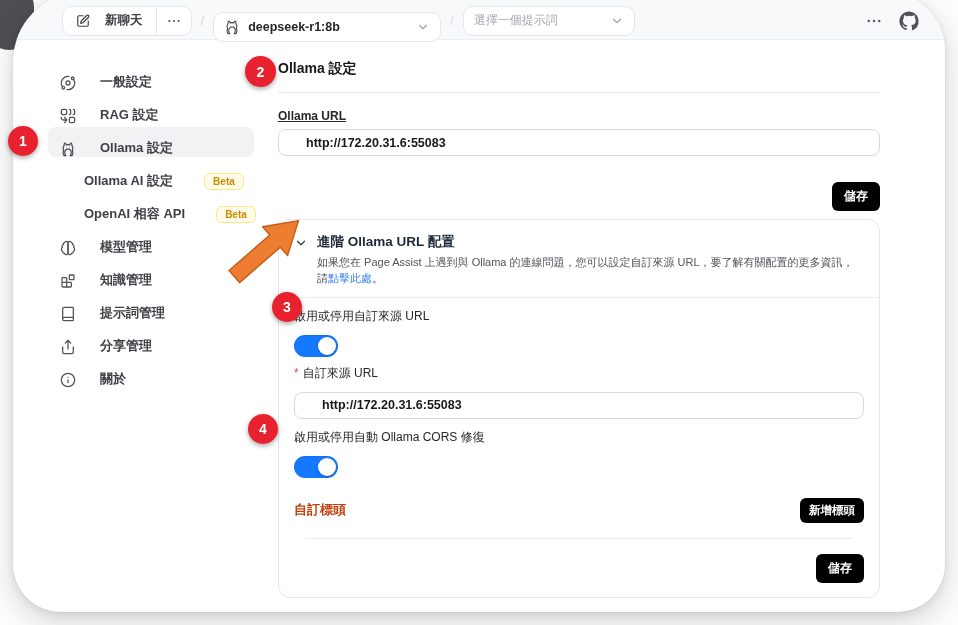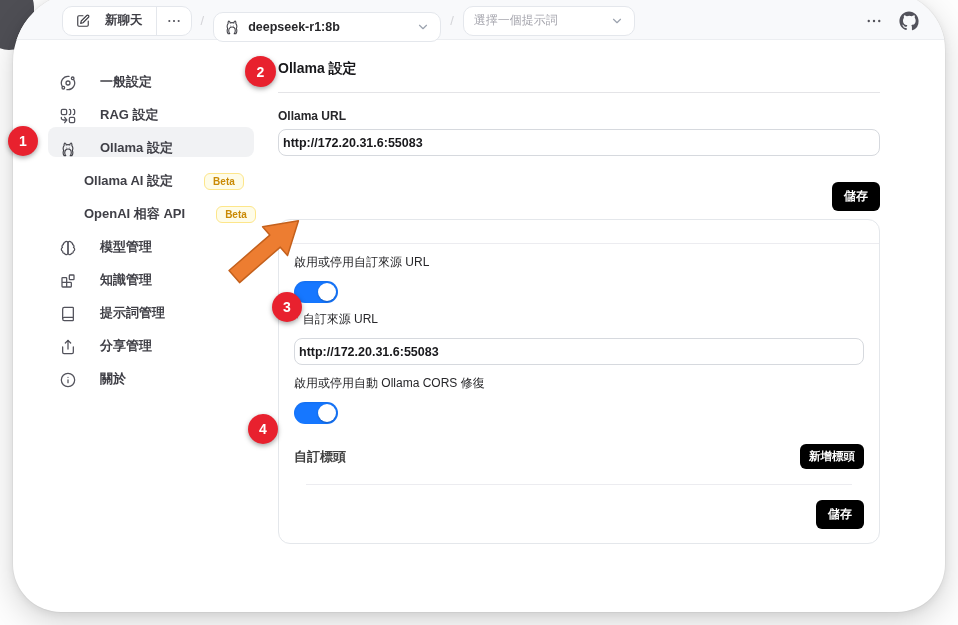--- a/index.html
+++ b/index.html
@@ -46,23 +46,23 @@
     padding:0 12px; border-radius:8px; cursor:pointer; color:#52525b; }
   .side-item .lbl { font-size:13px; font-weight:600; color:#3f3f46; white-space:nowrap; }
   .side-item.active { background:#f1f2f4; }
   .beta { margin-left:7px; font-size:10px; font-weight:600; color:#ca8a04;
     background:#fefce8; border:1px solid #fde68a; border-radius:6px; padding:2px 8px; }
 
   
   .content { position:absolute; left:278px; top:56px; width:602px; z-index:3; }
   .page-title { font-size:14px; font-weight:700; color:#18181b; margin:4px 0 14px; }
   .hr { border:0; border-top:1px solid #e4e4e7; }
-  .field-label { font-size:12px; font-weight:700; color:#27272a; margin:16px 0 6px; }
+  .field-label { font-size:12px; font-weight:700; color:#27272a; margin:16px 0 6px;text-decoration:underline; }
   .text-input { width:100%; height:27px; border:1px solid #d6d9de; border-radius:8px;
-    padding:0 4px; font-size:12.5px; font-weight:700; color:#18181b; background:#fff;
+    padding:0 27px; font-size:12.5px; font-weight:700; color:#18181b; background:#fff;
     font-family:"Liberation Sans","DejaVu Sans",sans-serif; }
   .save-row { display:flex; justify-content:flex-end; margin:26px 0 8px; }
   .btn-dark { background:#000; color:#fff; border:0; border-radius:6px; font-size:12px;
     font-weight:600; padding:6px 12px; cursor:pointer;
     font-family:Liberation Mono, monospace; }
   .btn-dark.small { font-size:11.5px; padding:5px 9px; }
 
   .adv-card { border:1px solid #e4e7eb; border-radius:12px; margin-top:8px; padding:13px 15px 12px; }
   .adv-header { display:flex; align-items:flex-start; gap:9px; }
   .adv-chevron { margin-top:3px; color:#3f3f46; cursor:pointer; }
@@ -73,21 +73,21 @@
   .ctl-label { font-size:12px; color:#27272a; margin:8px 0 10px; }
   .req-mark { color:#ef4444; margin-right:4px; font-size:12px; }
   .mt26 { } .mt10 { margin-top:10px; }
 
   .toggle { width:44px; height:22px; border-radius:11px; background:#1677ff; position:relative;
     cursor:pointer; box-shadow:inset 0 1px 2px rgba(0,0,0,.08); }
   .toggle .knob { position:absolute; right:2px; top:2px; width:18px; height:18px;
     border-radius:50%; background:#fff; box-shadow:0 1px 2px rgba(0,0,0,.25); }
 
   .headers-row { display:flex; justify-content:space-between; align-items:center; margin-top:20px; }
-  .headers-label { font-size:13px; font-weight:700; color:#404040; }
+  .headers-label { font-size:13px; font-weight:700; color:#c2410c; }
   .adv-hr.inset { margin:15px 12px; }
   .adv-save-row { display:flex; justify-content:flex-end; margin:8px 0 2px; }
 
   
   .badge { position:absolute; z-index:10; width:30px; height:30px; border-radius:50%;
     background:#e8212e; color:#fff; font-size:14px; font-weight:700;
     display:flex; align-items:center; justify-content:center;
     box-shadow:0 2px 5px rgba(0,0,0,.35); }
   #badge1 { left:8px;   top:126px; }
   #badge2 { left:245px; top:56px; width:31px; height:31px; }
@@ -262,20 +262,31 @@
   <hr class="hr">
 
   <div class="field-label">Ollama URL</div>
   <input class="text-input" type="text" value="http://172.20.31.6:55083" style="">
 
   <div class="save-row">
     <button class="btn-dark">儲存</button>
   </div>
 
   <section class="adv-card">
+    <div class="adv-header">
+      <span class="adv-chevron">
+        <svg class="icon14" viewBox="0 0 24 24" fill="none" stroke="#3f3f46" stroke-width="2.2" stroke-linecap="round" stroke-linejoin="round">
+            <path d="m6 9 6 6 6-6"></path>
+          </svg>
+      </span>
+      <div>
+        <div class="adv-title">進階 Ollama URL 配置</div>
+        <div class="adv-desc"><span>如果您在 Page Assist 上遇到與 Ollama 的連線問題，您可以設定自訂來源 URL，要了解有關配置的更多資訊，請</span><a>點擊此處</a><span>。</span></div>
+      </div>
+    </div>
     <hr class="adv-hr">
 
     <div class="ctl-label">啟用或停用自訂來源 URL</div>
     <div class="toggle">
         <div class="knob"></div>
       </div>
 
     <div class="ctl-label mt26"><span class="req-mark">*</span><span>自訂來源 URL</span></div>
     <input class="text-input" type="text" value="http://172.20.31.6:55083" style="">
 

